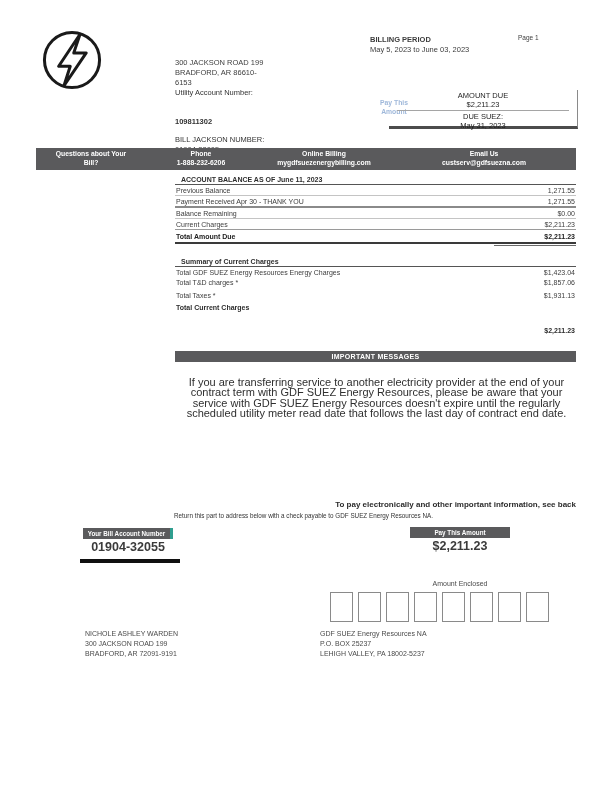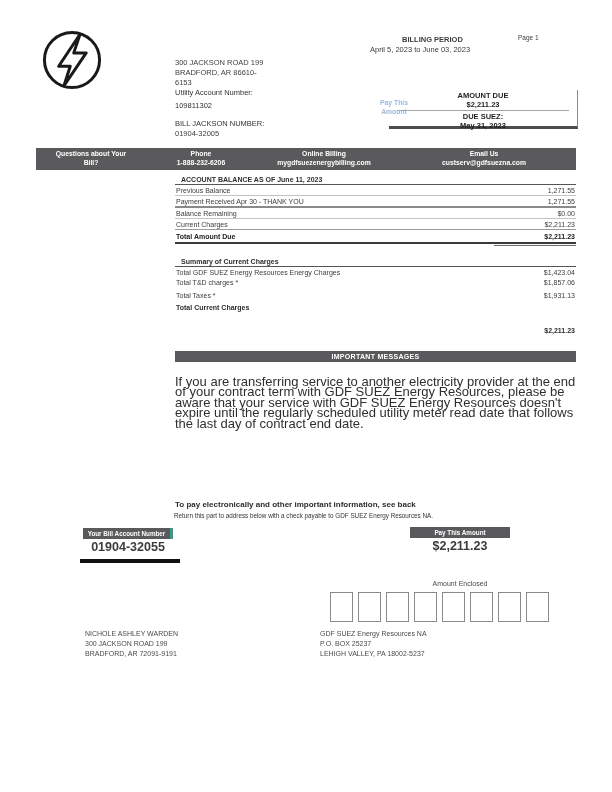--- a/index.html
+++ b/index.html
@@ -7,28 +7,28 @@
   .page {
     position:relative; width:612px; height:792px; background:#ffffff;
     font-family:"Liberation Sans", sans-serif; color:#3a3a3a; overflow:hidden;
   }
   
   .logo { position:absolute; left:40px; top:27px; width:64px; height:66px; }
   .cust-block { position:absolute; left:175px; top:51px; width:160px; font-size:7.5px; line-height:10px; color:#404040; }
   .cust-name div { line-height:10px; }
   .cust-addr { margin-top:7px; }
   .acct-label { font-weight:normal; color:#333; }
-  .acct-num { font-weight:normal; margin-top:3px; color:#333; }
+  .acct-num { font-weight:bold; margin-top:19px; color:#333; }
   .bill-acct { margin-top:8px; }
   .billing-period { position:absolute; left:370px; top:35px; font-size:7.5px; line-height:10px; color:#3c3c3c; }
-  .billing-period .bp-label { font-weight:bold;margin-left:32px; }
+  .billing-period .bp-label { font-weight:bold; }
   .page-num { position:absolute; left:518px; top:34px; font-size:6.5px; color:#3c3c3c; }
   .pay-note { position:absolute; left:370px; top:99px; width:48px; text-align:center; font-size:6.8px; font-weight:bold; line-height:8.5px; }
   .amount-box { position:absolute; left:389px; top:90px; width:189px; height:39px; text-align:center;
-    border-right:1px solid #8a8a8a; border-bottom:3px solid #4c4c4c; font-size:7.5px; font-weight:bold; color:#1f1f1f; padding-top:1px; }
+    border-right:1px solid #8a8a8a; border-bottom:3px solid #4c4c4c; font-size:7.5px; font-weight:normal; color:#1f1f1f; padding-top:1px; }
   .amount-box .line { line-height:9px; }
   .amount-box .divider { border-top:1px solid #a5a5a5; margin:1px 8px 1px 8px; }
   
   .contact-bar { position:absolute; left:36px; top:148px; width:540px; height:22px; background:#5a5a5c;
     display:flex; color:#ffffff; font-size:6.8px; font-weight:bold; }
   .contact-col { display:flex; flex-direction:column; justify-content:center; text-align:center; line-height:8.6px; }
   .c1{width:110px;} .c2{width:110px;} .c3{width:136px;} .c4{width:184px;}
   
   .main { position:absolute; left:175px; top:176px; width:401px; font-size:7px; color:#3c3c3c; }
   .sec-title { font-weight:bold; color:#2e2e2e; padding:0 0 1px 6px; border-bottom:1px solid #555; }
@@ -40,23 +40,23 @@
   .total-underline { position:absolute; right:0; bottom:-4px; width:82px; height:1.5px; background:#6a6a6a; }
   
   .summary { margin-top:14px; }
   .srow { display:flex; justify-content:space-between; padding:1.8px 1px; }
   .srow-sp { margin-top:2px; }
   .sum-total-label { font-weight:bold; color:#2e2e2e; padding:3px 1px 0 1px; }
   .sum-total-value { text-align:right; font-weight:bold; color:#2e2e2e; margin-top:16px; padding-right:1px; }
   
   .msg-bar { position:absolute; left:175px; top:351px; width:401px; height:11px; background:#5a5a5c;
     color:#fff; font-size:7px; font-weight:bold; text-align:center; line-height:11px; letter-spacing:.3px; }
-  .msg-body { position:absolute; left:175px; top:377px; width:403px; font-size:13px; line-height:10.4px; color:#2f2f2f; }
-  
-  .pay-elec { position:absolute; left:175px; top:500px; width:401px; text-align:left; font-size:8px; font-weight:bold; color:#2c2c2c; }
+  .msg-body { position:absolute; left:175px; top:377px; width:403px; font-size:11px; line-height:10.4px; color:#2f2f2f;text-align:center; }
+  
+  .pay-elec { position:absolute; left:175px; top:500px; width:401px; text-align:right; font-size:8px; font-weight:bold; color:#2c2c2c; }
   .return-note { position:absolute; left:174px; top:512px; font-size:6.3px; color:#333; }
   .tag { position:absolute; height:11px; background:#5a5a5c; color:#fff; font-size:6.3px; font-weight:bold; text-align:center; line-height:11px; }
   .tag-left { left:83px; top:528px; width:90px; border-right:3px solid #2f9e8f; }
   .tag-right { left:410px; top:527px; width:100px; }
   .stub-acct-num { position:absolute; left:73px; top:540px; width:110px; text-align:center; font-size:12.5px; font-weight:bold; color:#3b3b3b; }
   .stub-black-line { position:absolute; left:80px; top:559px; width:100px; height:3.5px; background:#101010; }
   .stub-amount { position:absolute; left:410px; top:539px; width:100px; text-align:center; font-size:12.5px; font-weight:bold; color:#3b3b3b; }
   .amt-enclosed-label { position:absolute; left:395px; top:580px; width:130px; text-align:center; font-size:7px; color:#4a4a4a; }
   .amt-boxes { position:absolute; left:330px; top:592px; display:flex; gap:5px; }
   .amt-box { width:23px; height:30px; border:1.5px solid #8a8a8a; background:#fff; }
@@ -85,21 +85,21 @@
     <div class="acct-label">Utility Account Number:</div>
     <div class="acct-num">109811302</div>
     <div class="bill-acct">
       <div class="acct-label">BILL JACKSON NUMBER:</div>
       <div>01904-32005</div>
     </div>
   </div>
 
   <div class="billing-period">
     <div class="bp-label">BILLING PERIOD</div>
-    <div>April 5, 2023 to June 03, 2023</div>
+    <div>May 5, 2023 to June 03, 2023</div>
   </div>
   <div class="page-num">Page 1</div>
 
   <div class="pay-note" id="pay-note" style="color: rgb(159, 184, 218);">
     <div>Pay This</div>
     <div>Amount</div>
   </div>
 
   <div class="amount-box">
     <div class="line">AMOUNT DUE</div>

